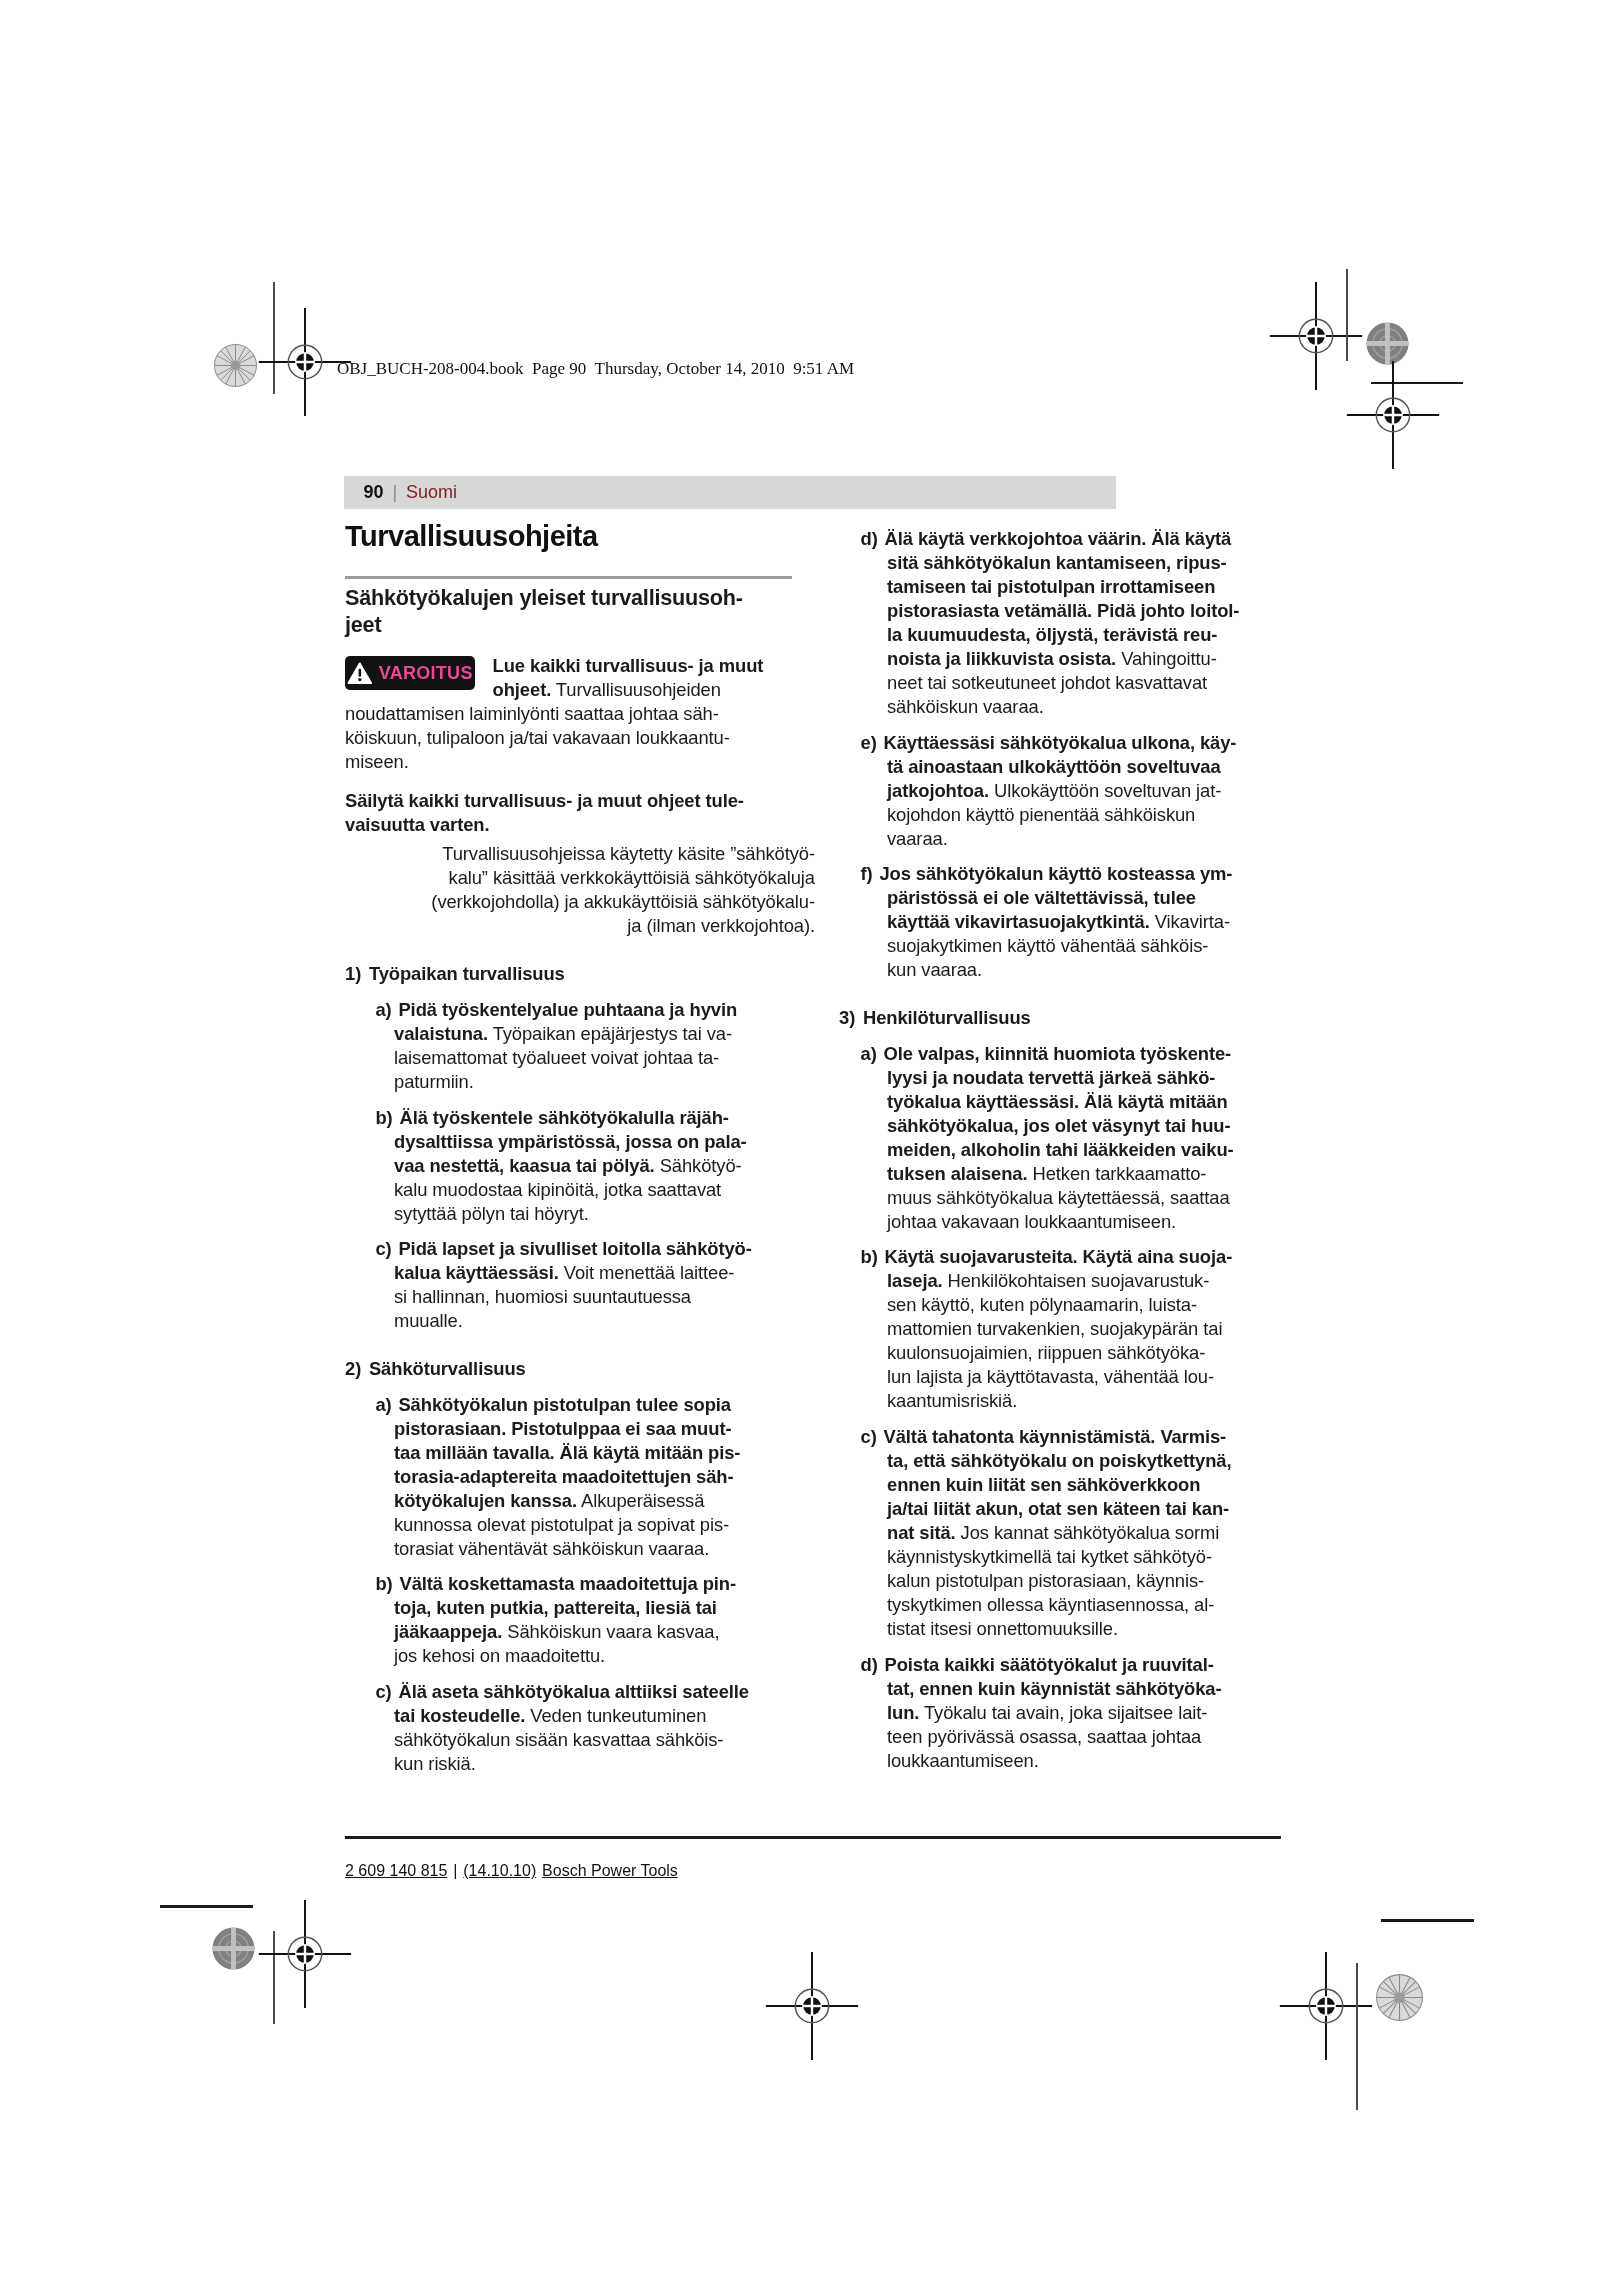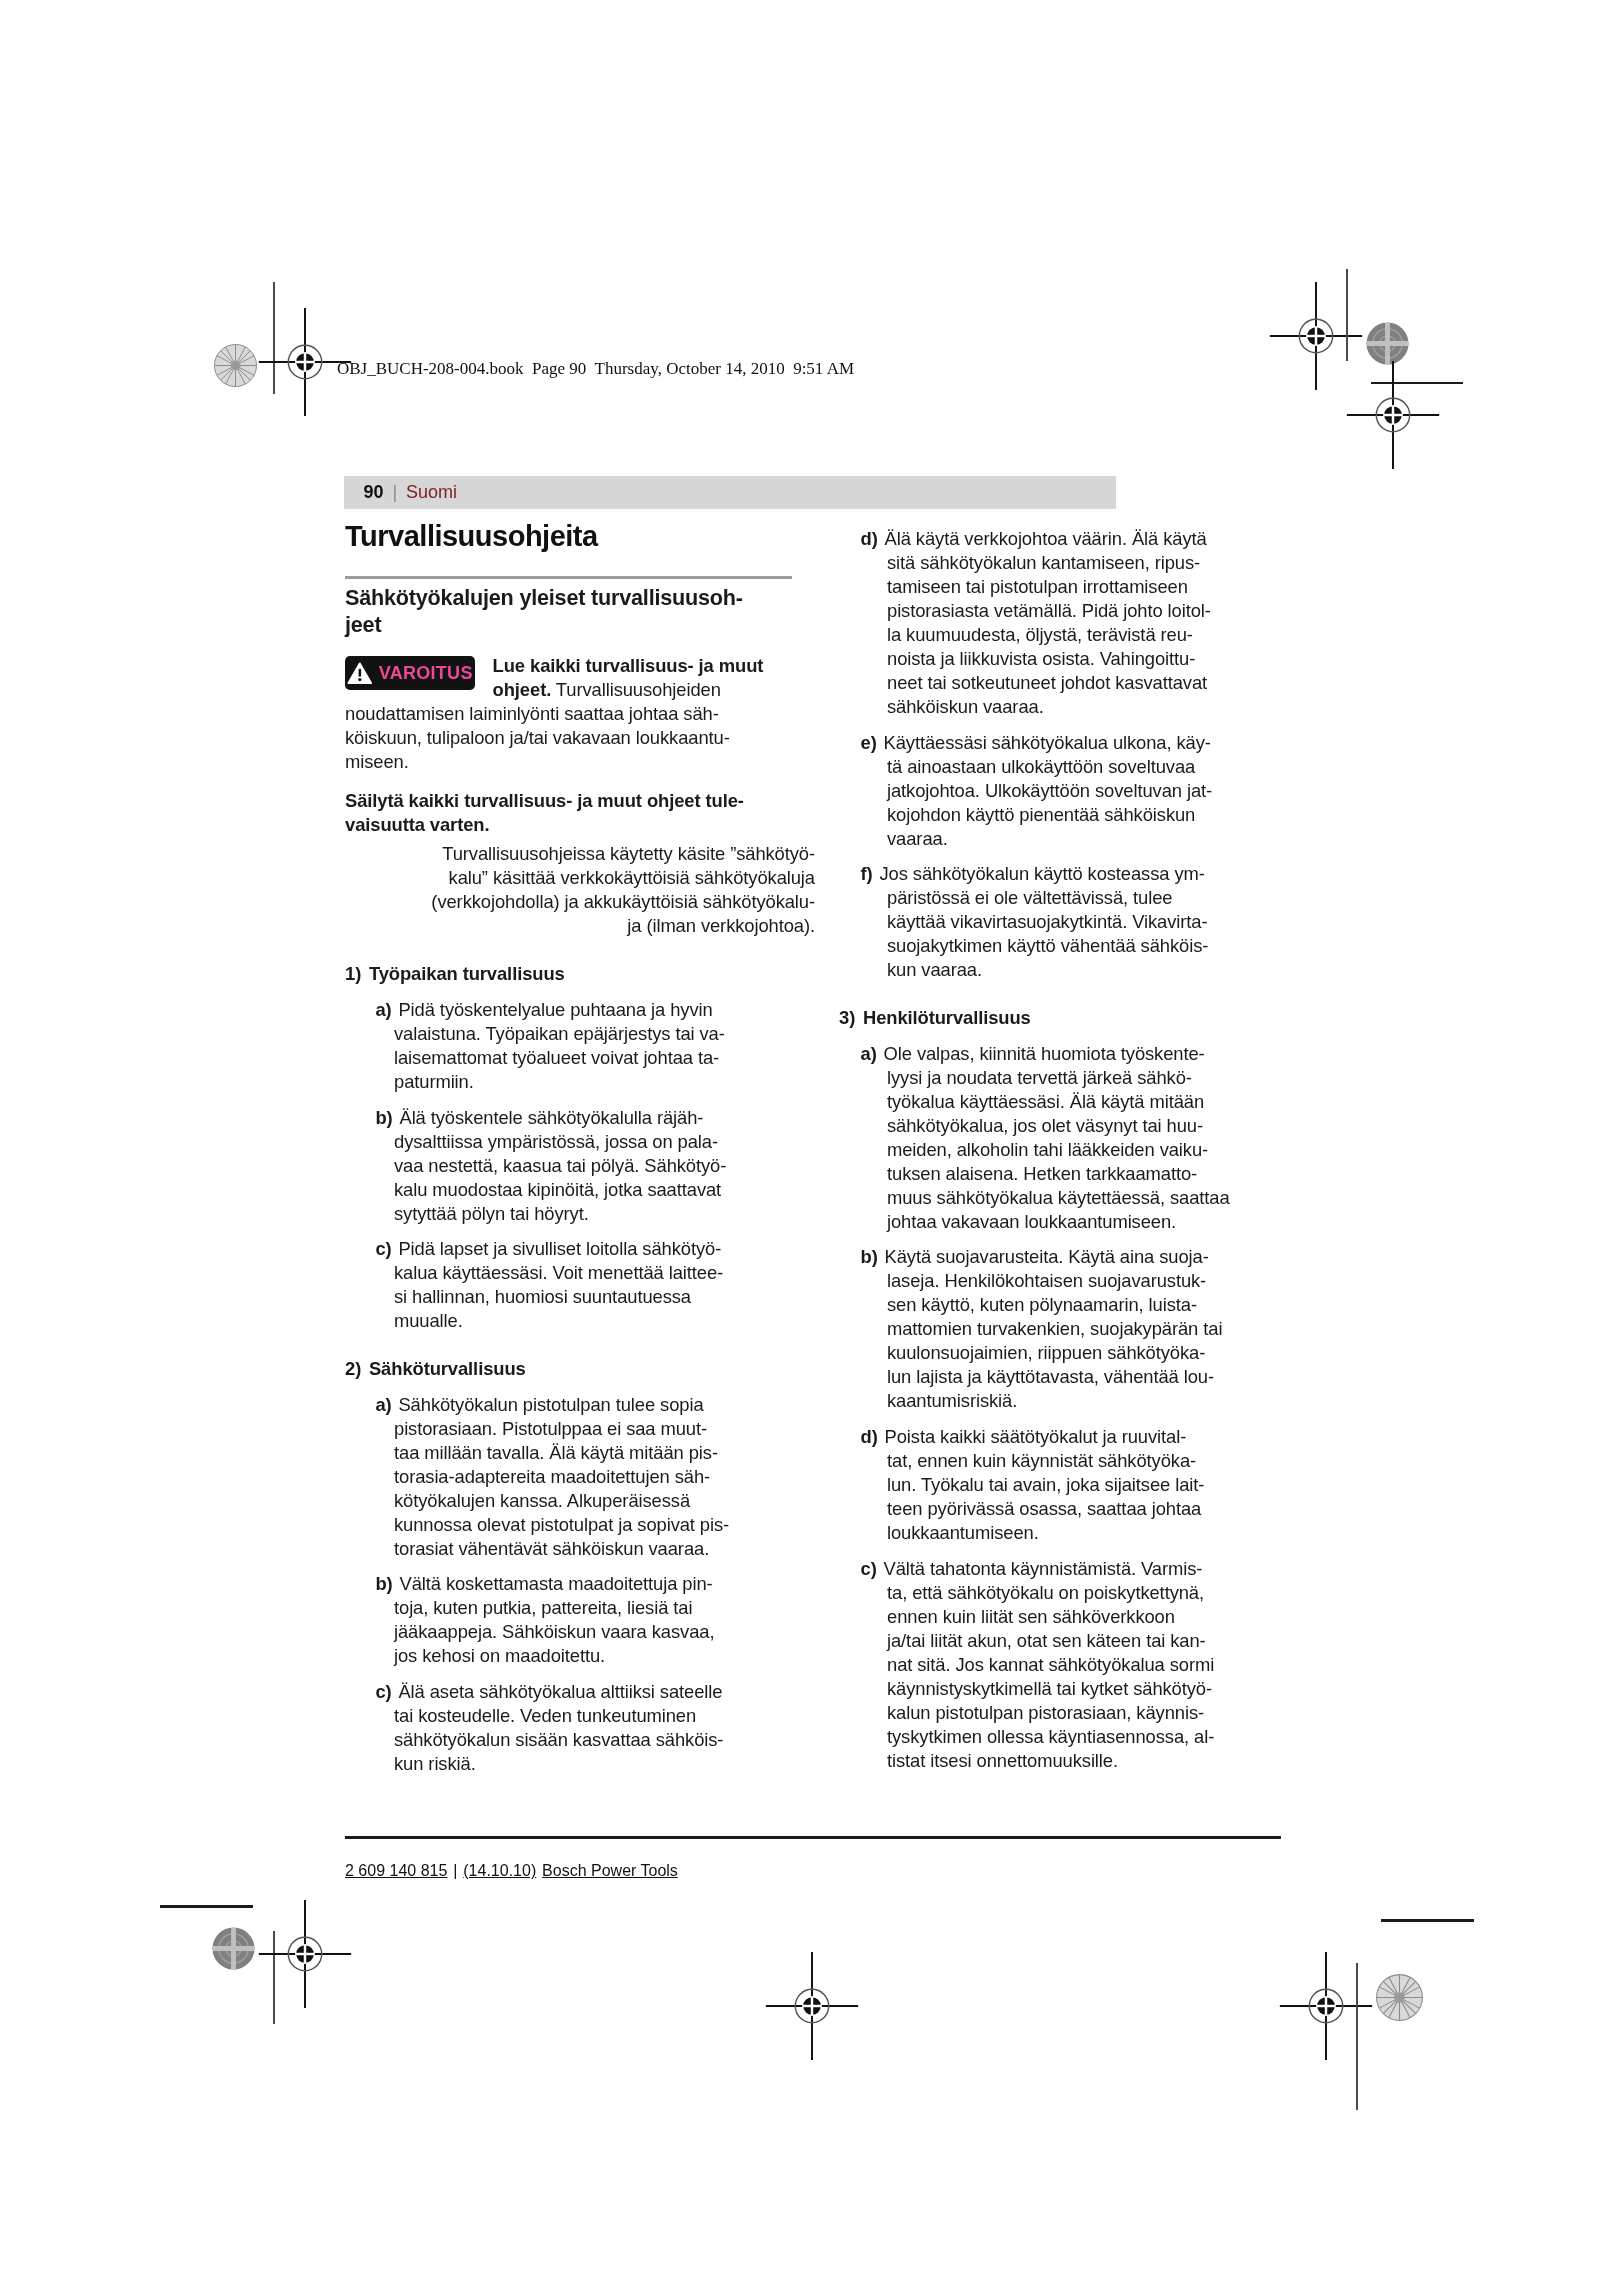--- a/index.html
+++ b/index.html
@@ -36,21 +36,21 @@
 
   .bold-p{font-weight:bold;margin-top:14.7px !important;}
   .body-p{margin-top:5.9px !important;text-align:right;}
 
   .sec-h{margin:23.5px 0 0 0;font-size:18.4px;line-height:24px;font-weight:bold;}
   .sec-num{margin-right:7.8px;}
 
   .item{margin-top:11.8px !important;padding-left:49px;text-indent:-18.6px;}
   .item-r{padding-left:48px;text-indent:-26.5px;}
   .item .lbl{font-weight:bold;margin-right:6.9px;}
-  .item b{font-weight:normal;}
+  .item b{font-weight:bold;}
 
   
   .footer-rule{position:absolute;left:345px;top:1836px;width:936px;height:2.9px;background:#1b1b1b;}
   .footer{position:absolute;left:345px;top:1862px;font-size:16px;color:#111;}
   .footer span{margin-right:5.9px;text-decoration:underline;}
 
   
   .mark{position:absolute;}
   .hline{position:absolute;background:#1b1b1b;}
   .vline{position:absolute;background:#4a4a4a;}
@@ -258,34 +258,34 @@
 tuksen alaisena.</b><span> Hetken tarkkaamatto-
 muus sähkötyökalua käytettäessä, saattaa
 johtaa vakavaan loukkaantumiseen.</span></p>
     <p class="item item-r"><span class="lbl">b)</span><b>Käytä suojavarusteita. Käytä aina suoja-
 laseja.</b><span> Henkilökohtaisen suojavarustuk-
 sen käyttö, kuten pölynaamarin, luista-
 mattomien turvakenkien, suojakypärän tai
 kuulonsuojaimien, riippuen sähkötyöka-
 lun lajista ja käyttötavasta, vähentää lou-
 kaantumisriskiä.</span></p>
-    <p class="item item-r"><span class="lbl">d)</span><b>Poista kaikki säätötyökalut ja ruuvital-
-tat, ennen kuin käynnistät sähkötyöka-
-lun.</b><span> Työkalu tai avain, joka sijaitsee lait-
-teen pyörivässä osassa, saattaa johtaa
-loukkaantumiseen.</span></p>
     <p class="item item-r"><span class="lbl">c)</span><b>Vältä tahatonta käynnistämistä. Varmis-
 ta, että sähkötyökalu on poiskytkettynä,
 ennen kuin liität sen sähköverkkoon
 ja/tai liität akun, otat sen käteen tai kan-
 nat sitä.</b><span> Jos kannat sähkötyökalua sormi
 käynnistyskytkimellä tai kytket sähkötyö-
 kalun pistotulpan pistorasiaan, käynnis-
 tyskytkimen ollessa käyntiasennossa, al-
 tistat itsesi onnettomuuksille.</span></p>
+    <p class="item item-r"><span class="lbl">d)</span><b>Poista kaikki säätötyökalut ja ruuvital-
+tat, ennen kuin käynnistät sähkötyöka-
+lun.</b><span> Työkalu tai avain, joka sijaitsee lait-
+teen pyörivässä osassa, saattaa johtaa
+loukkaantumiseen.</span></p>
   </div>
 
   <div class="footer-rule"></div>
   <div class="footer">
     <span>2 609 140 815</span><span>|</span><span>(14.10.10)</span><span>Bosch Power Tools</span>
   </div>
 
 </div>
 
 

